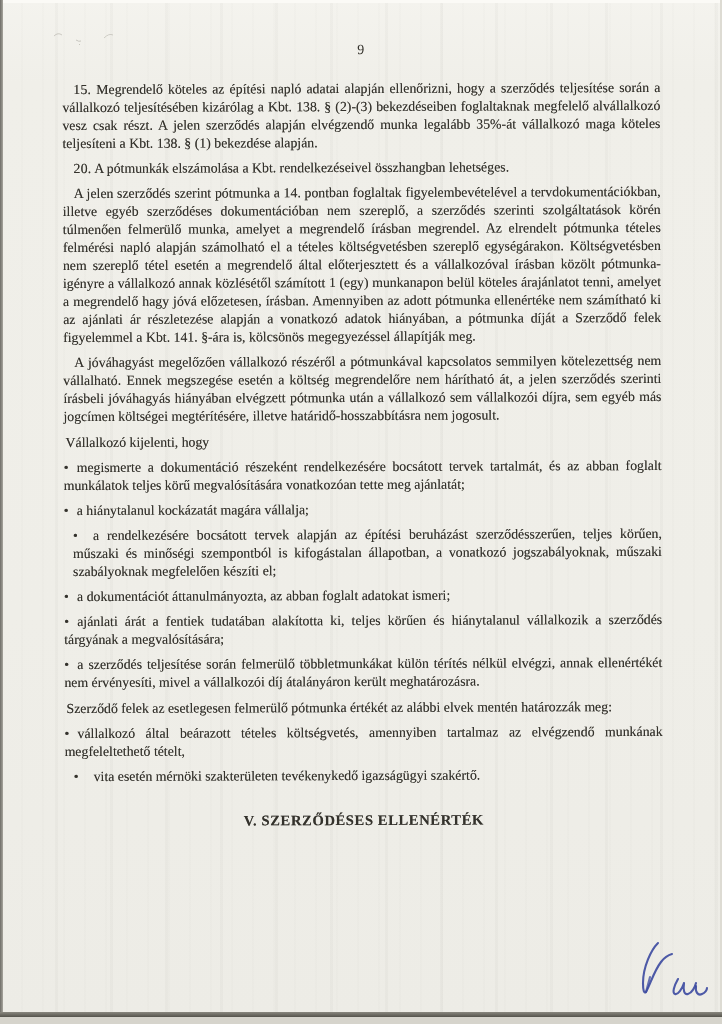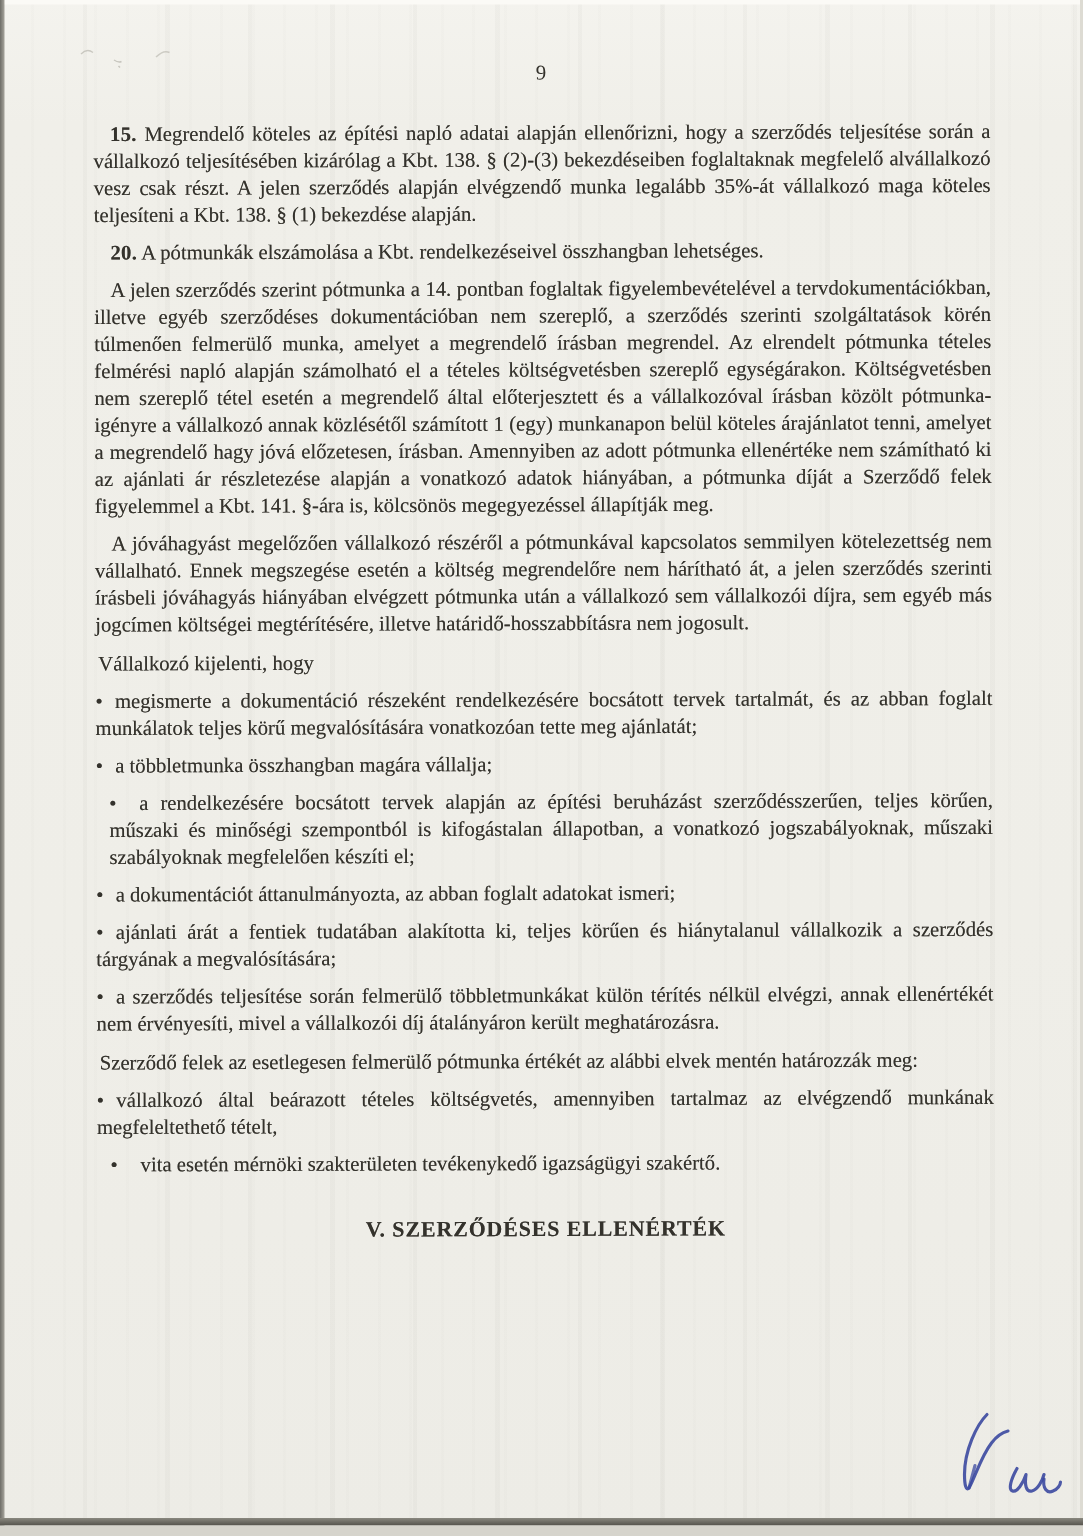--- a/index.html
+++ b/index.html
@@ -37,21 +37,21 @@
   }
   .textblock{
     margin:22px 62px 0 62px;
     font-size:13.8px;
     line-height:18px;
     text-align:justify;
     text-shadow:0 0 0.4px rgba(40,38,32,0.55);
   }
   .para{margin:7px 0 0 0;text-indent:11px;}
   .para.first{margin-top:0;}
-  .num{font-weight:bold;letter-spacing:0.2px;}
+  .num{font-weight:normal;letter-spacing:0.2px;}
   .intro{margin:8px 0 0 0;text-indent:2px;}
   .bullet{margin:7px 0 0 0;}
   .bullet .b{display:inline-block;width:13px;text-indent:0;}
   .bullet.wide{padding-left:9px;}
   .bullet.wide .b{width:20px;}
   .heading{
     margin-top:26px;
     text-align:center;
     font-weight:bold;
     font-size:14.6px;
@@ -85,21 +85,21 @@
       <div class="para"><span class="num">20.</span> <span>A pótmunkák elszámolása a Kbt. rendelkezéseivel összhangban lehetséges.</span></div>
 
       <div class="para">A jelen szerződés szerint pótmunka a 14. pontban foglaltak figyelembevételével a tervdokumentációkban, illetve egyéb szerződéses dokumentációban nem szereplő, a szerződés szerinti szolgáltatások körén túlmenően felmerülő munka, amelyet a megrendelő írásban megrendel. Az elrendelt pótmunka tételes felmérési napló alapján számolható el a tételes költségvetésben szereplő egységárakon. Költségvetésben nem szereplő tétel esetén a megrendelő által előterjesztett és a vállalkozóval írásban közölt pótmunka-igényre a vállalkozó annak közlésétől számított 1 (egy) munkanapon belül köteles árajánlatot tenni, amelyet a megrendelő hagy jóvá előzetesen, írásban. Amennyiben az adott pótmunka ellenértéke nem számítható ki az ajánlati ár részletezése alapján a vonatkozó adatok hiányában, a pótmunka díját a Szerződő felek figyelemmel a Kbt. 141. §-ára is, kölcsönös megegyezéssel állapítják meg.</div>
 
       <div class="para">A jóváhagyást megelőzően vállalkozó részéről a pótmunkával kapcsolatos semmilyen kötelezettség nem vállalható. Ennek megszegése esetén a költség megrendelőre nem hárítható át, a jelen szerződés szerinti írásbeli jóváhagyás hiányában elvégzett pótmunka után a vállalkozó sem vállalkozói díjra, sem egyéb más jogcímen költségei megtérítésére, illetve határidő-hosszabbításra nem jogosult.</div>
 
       <div class="intro">Vállalkozó kijelenti, hogy</div>
 
       <div class="bullet"><span class="b">•</span><span>megismerte a dokumentáció részeként rendelkezésére bocsátott tervek tartalmát, és az abban foglalt munkálatok teljes körű megvalósítására vonatkozóan tette meg ajánlatát;</span></div>
 
-      <div class="bullet"><span class="b">•</span><span>a többletmunka összhangban magára vállalja;</span></div>
+      <div class="bullet"><span class="b">•</span><span>a hiánytalanul kockázatát magára vállalja;</span></div>
 
       <div class="bullet wide"><span class="b">•</span><span>a rendelkezésére bocsátott tervek alapján az építési beruházást szerződésszerűen, teljes körűen, műszaki és minőségi szempontból is kifogástalan állapotban, a vonatkozó jogszabályoknak, műszaki szabályoknak megfelelően készíti el;</span></div>
 
       <div class="bullet"><span class="b">•</span><span>a dokumentációt áttanulmányozta, az abban foglalt adatokat ismeri;</span></div>
 
       <div class="bullet"><span class="b">•</span><span>ajánlati árát a fentiek tudatában alakította ki, teljes körűen és hiánytalanul vállalkozik a szerződés tárgyának a megvalósítására;</span></div>
 
       <div class="bullet"><span class="b">•</span><span>a szerződés teljesítése során felmerülő többletmunkákat külön térítés nélkül elvégzi, annak ellenértékét nem érvényesíti, mivel a vállalkozói díj átalányáron került meghatározásra.</span></div>
 
       <div class="intro">Szerződő felek az esetlegesen felmerülő pótmunka értékét az alábbi elvek mentén határozzák meg:</div>

